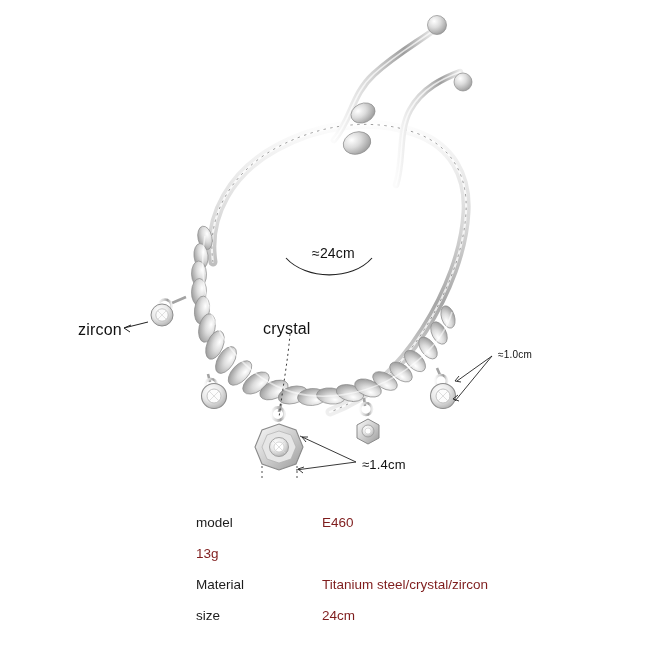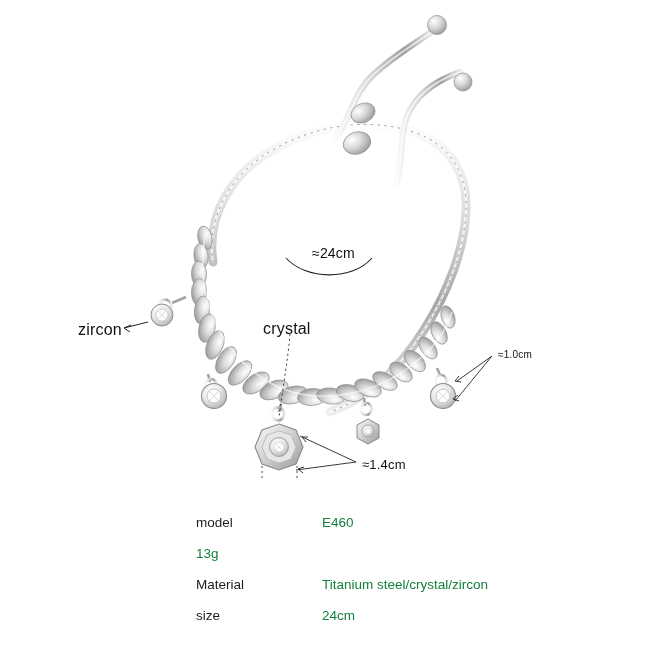--- a/index.html
+++ b/index.html
@@ -55,21 +55,21 @@
     align-items: baseline;
     height: 31px;
   }
   .spec-key {
     width: 126px;
     font-size: 13.5px;
     color: #1d1d1d;
   }
   .spec-val {
     font-size: 13.5px;
-    color: #15803d;
+    color: #7f1d1d;
   }
 </style>
 </head>
 <body>
 
 <div id="stage">
 
   <svg id="product-svg" viewBox="0 0 645 500">
     <defs>
       <linearGradient id="steelH" x1="0" y1="0" x2="0" y2="1">

